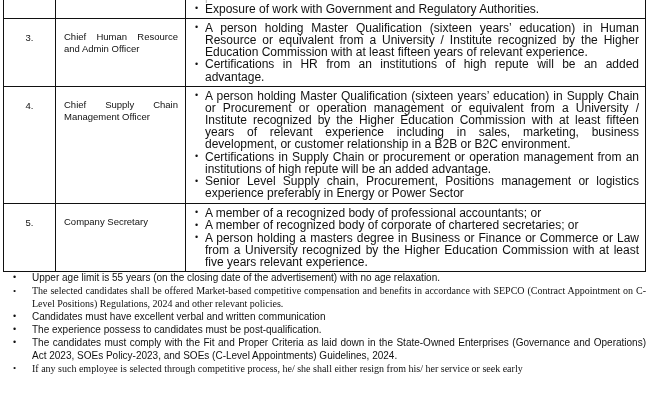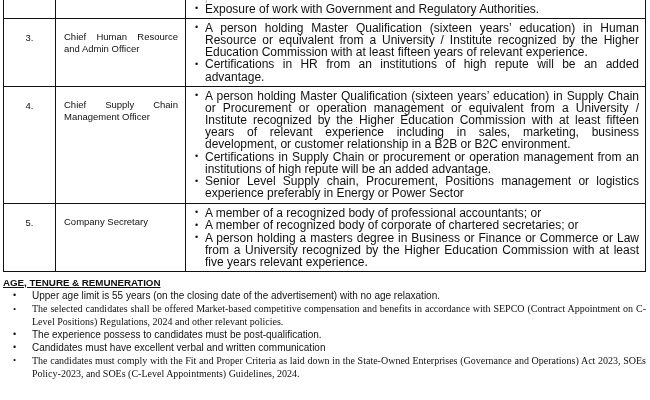--- a/index.html
+++ b/index.html
@@ -198,28 +198,28 @@
               <li>A person holding a masters degree in Business or Finance or Commerce or Law from a University recognized by the Higher Education Commission with at least five years relevant experience.</li>
             </ul>
           </div>
         </td>
       </tr>
 
     </tbody>
   </table>
 
   <div class="section">
-    <div class="sec-head">AGE, TENURE &amp; REMUNERATION</div>
     <ul class="dlist">
       <li>Upper age limit is 55 years (on the closing date of the advertisement) with no age relaxation.</li>
       <li>The selected candidates shall be offered Market-based competitive compensation and benefits in accordance with SEPCO (Contract Appointment on C-Level Positions) Regulations, 2024 and other relevant policies.</li>
     </ul>
   </div>
 
   <div class="section">
     <ul class="dlist">
+      <li>Candidates must have excellent verbal and written communication</li>
       <li>The experience possess to candidates must be post-qualification.</li>
-      <li>Candidates must have excellent verbal and written communication</li>
       <li>The candidates must comply with the Fit and Proper Criteria as laid down in the State-Owned Enterprises (Governance and Operations) Act 2023, SOEs Policy-2023, and SOEs (C-Level Appointments) Guidelines, 2024.</li>
+      <li>If any such employee is selected through competitive process, he/ she shall either resign from his/ her service or seek early</li>
     </ul>
   </div>
 
 </div>
 
 </body></html>

